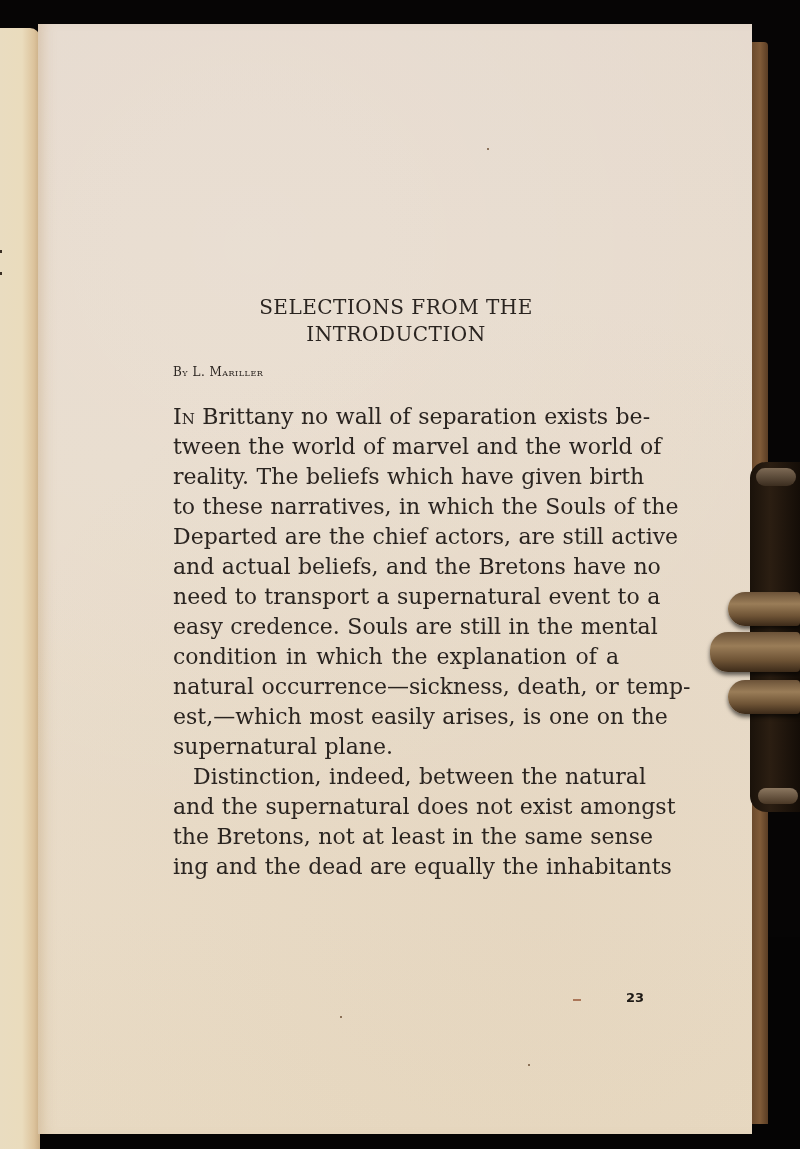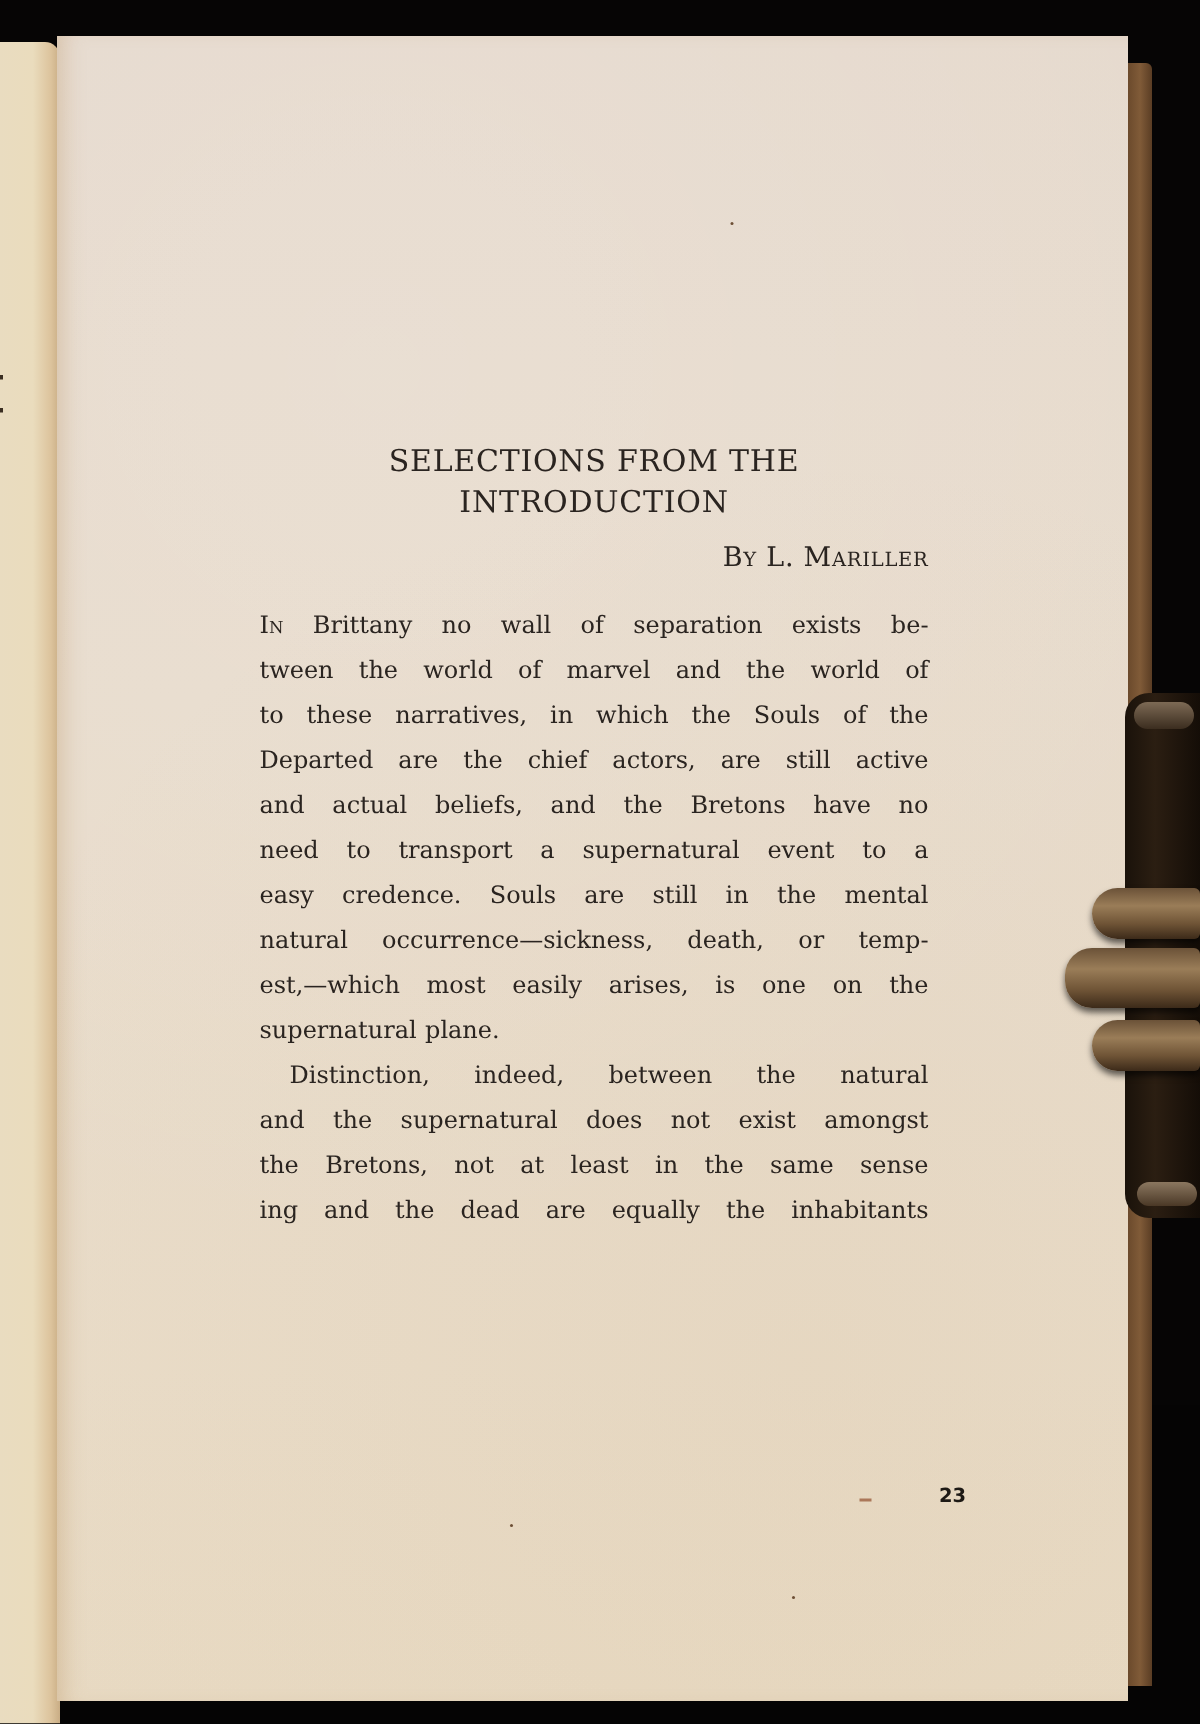--- a/index.html
+++ b/index.html
@@ -122,32 +122,32 @@
       letter-spacing: 0.5px;
       line-height: 27px;
       margin: 0;
       font-weight: normal;
       padding-top: 0;
     }
     .title .line {
       display: block;
     }
     .byline {
-      text-align: right;
+      text-align: left;
       margin-top: 12px;
-      font-size: 18px;
+      font-size: 12px;
       letter-spacing: 0.5px;
       line-height: 24px;
     }
     .byline .sc {
       font-variant: small-caps;
     }
     .para {
       margin: 0;
-      font-size: 16px;
+      font-size: 22px;
       line-height: 30px;
       text-align: justify;
       text-align-last: justify;
       word-spacing: 0.5px;
     }
     .para .ln {
       display: block;
       text-align: justify;
       text-align-last: justify;
       white-space: nowrap;
@@ -212,25 +212,27 @@
       </h1>
 
       <div class="byline">
         <span class="sc">By</span>
         <span class="sc">L. Mariller</span>
       </div>
 
       <p class="para first">
         <span class="ln"><span class="smallcaps">In</span><span> Brittany no wall of separation exists be-</span></span>
         <span class="ln">tween the world of marvel and the world of</span>
+        <span class="ln">reality.  The beliefs which have given birth</span>
         <span class="ln">to these narratives, in which the Souls of the</span>
         <span class="ln">Departed are the chief actors, are still active</span>
         <span class="ln">and actual beliefs, and the Bretons have no</span>
         <span class="ln">need to transport a supernatural event to a</span>
         <span class="ln">easy credence.  Souls are still in the mental</span>
+        <span class="ln">condition in which the explanation of a</span>
         <span class="ln">natural occurrence—sickness, death, or temp-</span>
         <span class="ln">est,—which most easily arises, is one on the</span>
         <span class="ln last">supernatural plane.</span>
       </p>
 
       <p class="para second">
         <span class="ln" style="padding-left:20px">Distinction, indeed, between the natural</span>
         <span class="ln">and the supernatural does not exist amongst</span>
         <span class="ln">the Bretons, not at least in the same sense</span>
         <span class="ln">ing and the dead are equally the inhabitants</span>

